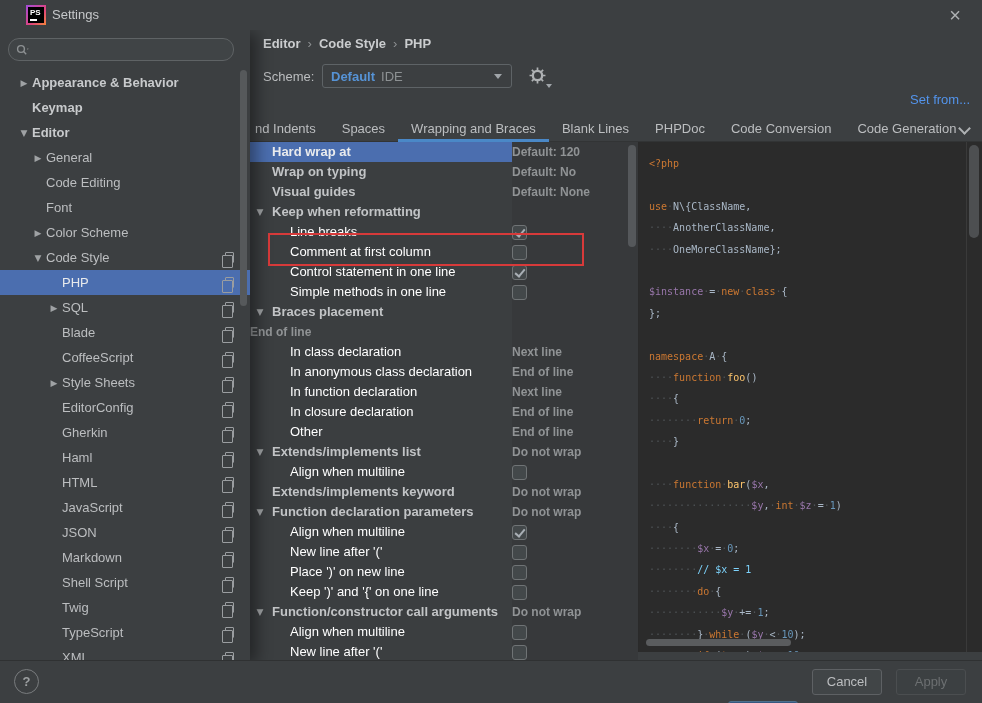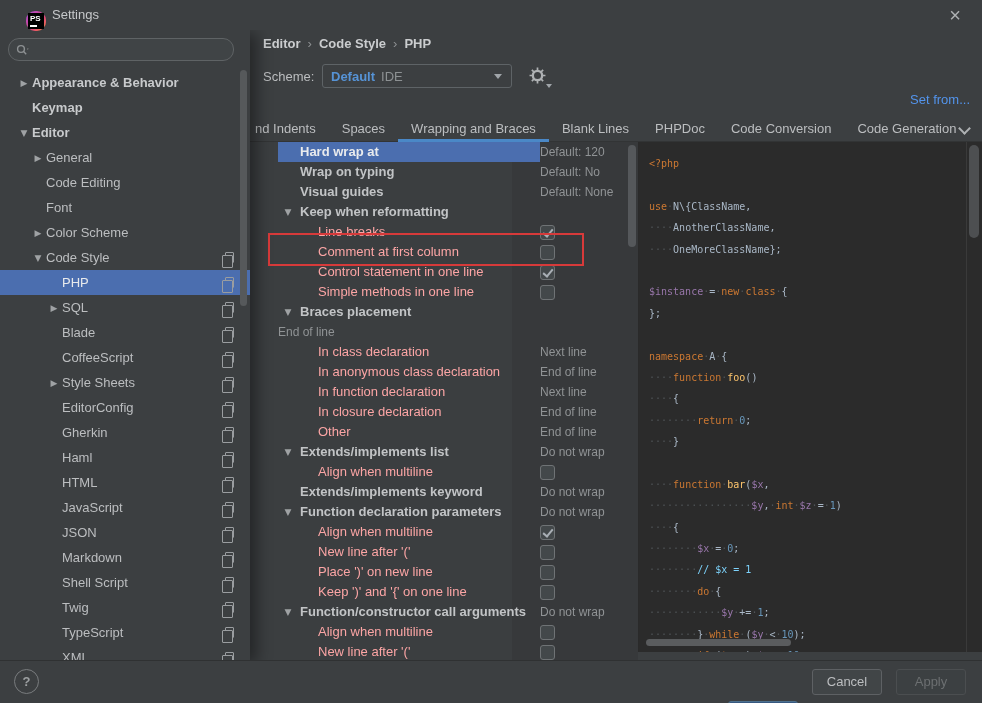--- a/index.html
+++ b/index.html
@@ -7,22 +7,22 @@
   body {
     position:relative;
     background:#3c3f41;
     font-family:"Liberation Sans", sans-serif;
     font-size:13px;
     color:#bbbbbb;
     -webkit-font-smoothing:antialiased;
   }
   
   .titlebar { position:absolute; left:0; top:0; width:982px; height:30px; background:#3c3f41; z-index:20; }
-  .ps-logo { position:absolute; left:26px; top:11px; width:20px; height:20px;
-    background:linear-gradient(135deg,#a24ddb 0%,#e0447c 60%,#f58438 100%); padding:2px;border-radius:9px; }
+  .ps-logo { position:absolute; left:26px; top:5px; width:20px; height:20px;
+    background:linear-gradient(135deg,#a24ddb 0%,#e0447c 60%,#f58438 100%); padding:2px; }
   .ps-logo-inner { width:100%; height:100%; background:#000; color:#fff; font-size:8px; font-weight:bold;
     line-height:10px; padding-left:2px; padding-top:1px; position:relative; }
   .ps-logo-inner::after { content:""; position:absolute; left:2px; bottom:2px; width:7px; height:2px; background:#fff; }
   .title-text { position:absolute; left:52px; top:7px; color:#c6c8ca; }
   .close-x { position:absolute; right:14px; top:2px; width:26px; height:26px; text-align:center;
     font-size:20px; line-height:26px; color:#aeb1b3; cursor:pointer; }
   
   .sidebar { position:absolute; left:0; top:30px; width:250px; height:630px; background:#3c3f41;
     z-index:10; box-shadow:7px 3px 14px rgba(0,0,0,0.38); overflow:hidden; }
   .searchbox { position:absolute; left:8px; top:8px; width:226px; height:23px; background:#404446;
@@ -62,31 +62,31 @@
     border-left:3px solid transparent; border-right:3px solid transparent; border-top:4px solid #a0a5a9; }
   .set-from { position:absolute; right:12px; top:62px; color:#5394ec; cursor:pointer; }
   
   .tabs { position:absolute; left:242px; right:0; top:86px; height:26px; border-bottom:1px solid #323435;
     display:flex; white-space:nowrap; }
   .tab { position:relative; padding:0 13px; line-height:25px; color:#bcbec0; cursor:pointer; }
   .tab.active::after { content:""; position:absolute; left:0; right:0; bottom:-1px; height:3px; background:#4a88c7; }
   .tabs-chevron { position:absolute; right:13px; top:94px; width:9px; height:9px;
     border-right:2px solid #aeb1b3; border-bottom:2px solid #aeb1b3; transform:rotate(45deg); cursor:pointer; }
   
-  .tree { position:absolute; left:250px; top:112px; width:388px; height:518px; overflow:hidden; background:#3b3e40;padding-left:28px; }
+  .tree { position:absolute; left:250px; top:112px; width:388px; height:518px; overflow:hidden; background:#3b3e40; }
   .val-strip { position:absolute; left:262px; top:0; right:0; bottom:0; background:#37393b; }
   .trow { position:relative; height:20px; line-height:20px; display:flex; z-index:1; }
-  .tcell-label { flex:0 0 262px; position:relative; white-space:nowrap; overflow:hidden; color:#fca5a5; }
+  .tcell-label { flex:0 0 262px; position:relative; white-space:nowrap; overflow:hidden; color:#ffffff; }
   .trow.bold .tcell-label { font-weight:bold; color:#c2c4c6; }
   .trow.sel .tcell-label { background:#4b6eaf; color:#e9ebed; }
   .tcell-label .arrow { position:absolute; left:4px; width:12px; font-size:9px; color:#9fa2a4;
     font-family:"DejaVu Sans",sans-serif; text-align:center; }
   .trow .lblpad0 { padding-left:22px; }
   .trow .lblpad1 { padding-left:40px; }
-  .tcell-value { flex:1; color:#909395; font-size:12px; display:flex; align-items:center; }
+  .tcell-value { flex:1; color:#909395; font-size:12px; display:flex; align-items:center;font-weight:bold; }
   .cb { position:relative; width:15px; height:15px; background:#43484a; border:1px solid #6f7375;
     border-radius:3px; cursor:pointer; }
   .cb.checked::after { content:""; position:absolute; left:4px; top:1px; width:4px; height:8px;
     border:solid #a9afb5; border-width:0 2px 2px 0; transform:rotate(40deg); }
   .tree-scroll { position:absolute; right:2px; top:3px; width:8px; height:102px;
     background:#55585b; border-radius:4px; z-index:4; }
   .red-box { position:absolute; left:18px; top:91px; width:316px; height:33px;
     border:2px solid #d73a3a; z-index:5; pointer-events:none; }
   
   .code { position:absolute; left:638px; top:112px; width:344px; height:510px; background:#2b2b2b;

